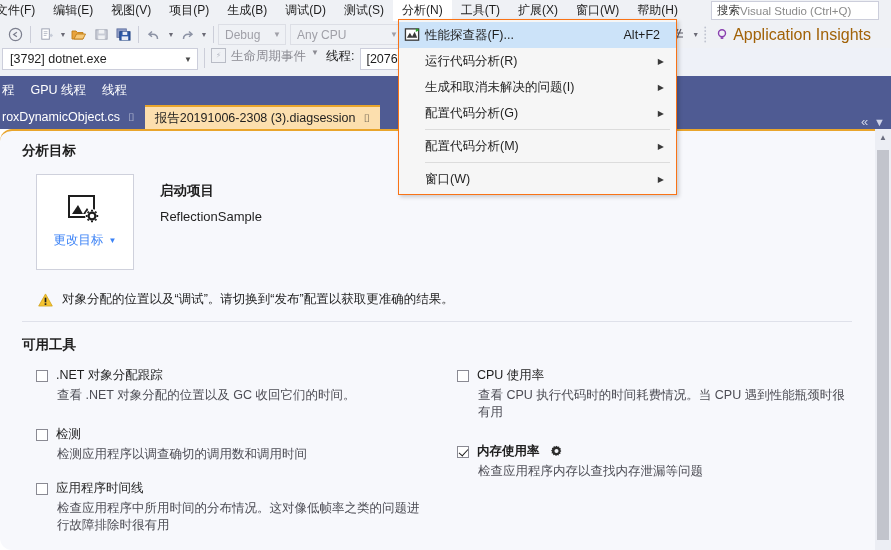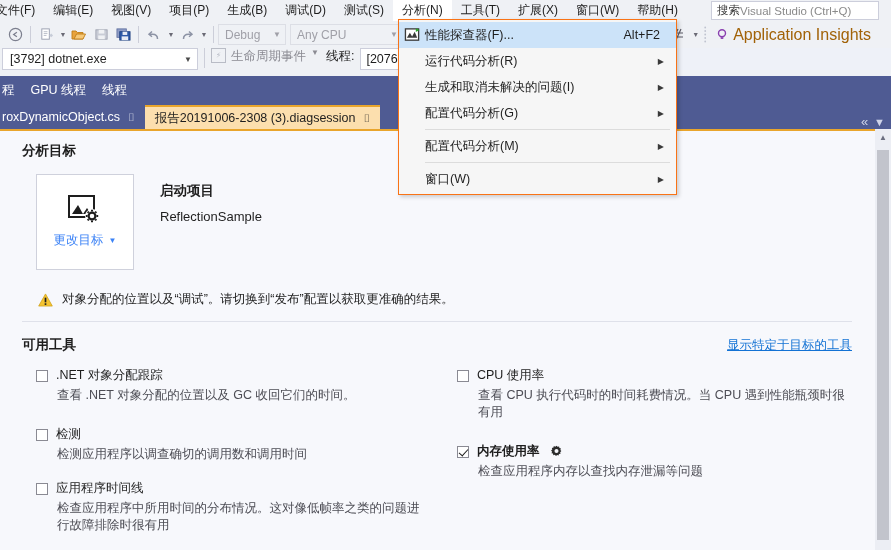--- a/index.html
+++ b/index.html
@@ -114,20 +114,21 @@
   .tab-right {
     margin-left:auto; display:flex; align-items:center; gap:6px;
     padding-right:6px; color:#cfd4e8; font-size:12px;
   }
 
   
   .doc {
     position:absolute; top:129px; left:0; width:891px; height:421px;
     background:#f7f8fc; overflow:hidden;
     border-top: 2px solid #e9a52c;
+    border-radius: 12px;
   }
   .doc-inner { position:absolute; top:0; left:0; width:874px; height:419px; }
 
   .sec-title {
     font-size:13.5px; font-weight:bold; color:#1e1e1e;
     margin: 11px 0 0 22px;
   }
   .target-row { display:flex; align-items:flex-start; margin: 14px 0 0 36px; }
   .target-card {
     width:98px; height:96px; background:#ffffff; border:1px solid #cfd1dc;
@@ -444,21 +445,20 @@
               <rect x="7.1" y="11" width="1.8" height="1.8" fill="#1e1e1e"></rect>
             </svg>
         </span>
         <span>对象分配的位置以及“调试”。请切换到“发布”配置以获取更准确的结果。</span>
       </div>
 
       <div class="divider"></div>
 
       <div class="tools-head">
         <div class="t">可用工具</div>
-        <div class="tools-link">显示特定于目标的工具</div>
       </div>
 
       <div class="tools-grid">
 
         <div class="col left">
 
           <div class="tool">
             <div class="tool-head">
               <span class="cbx"></span>
               <span class="tool-name">.NET 对象分配跟踪</span>

